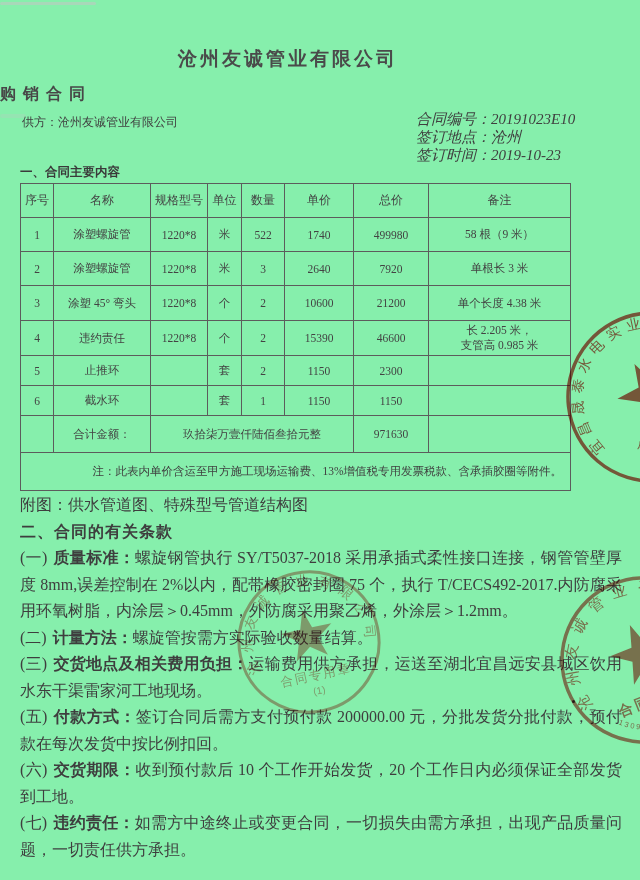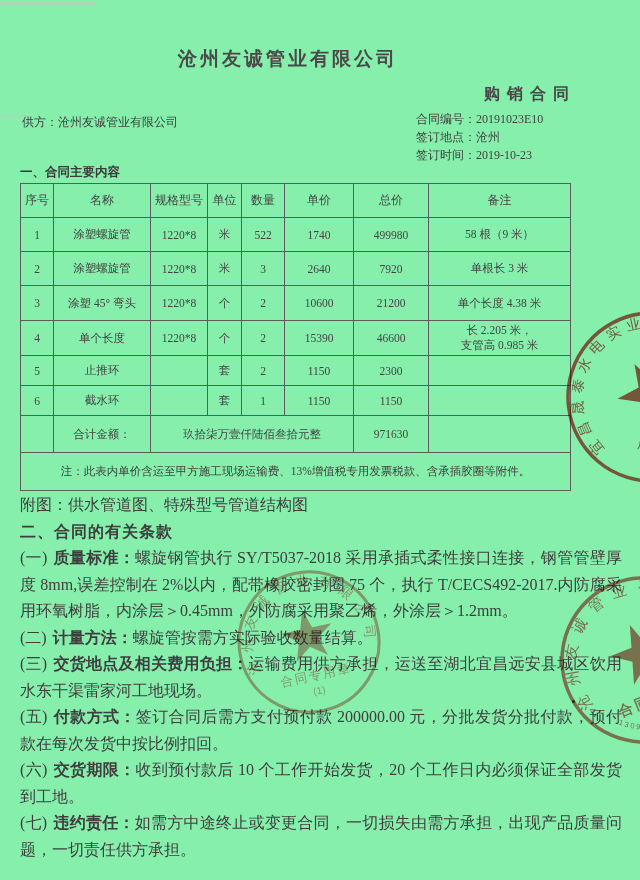--- a/index.html
+++ b/index.html
@@ -10,44 +10,44 @@
     color:#3d3d3d;
   }
   .artifact{position:absolute;background:#c4c4c4;opacity:.55;border-radius:2px;}
   .art-top{left:0;top:2px;width:96px;height:3px;}
   .art-left{left:0;top:114px;width:26px;height:4px;opacity:.25;}
   .doc-title{
     position:absolute;left:0;top:46px;width:576px;text-align:center;
     font-size:19px;font-weight:600;letter-spacing:3px;color:#4a4a4a;margin:0;
   }
   .doc-subtitle{
-    position:absolute;left:0;top:84px;width:576px;text-align:right;
+    position:absolute;left:0;top:84px;width:576px;text-align:left;
     font-size:16px;font-weight:600;letter-spacing:7px;color:#474747;margin:0;
   }
   .party{position:absolute;left:22px;font-size:12px;color:#3f3f3f;}
   .party-supplier{top:114px;}
   .party-buyer{top:147px;}
-  .meta{position:absolute;left:416px;top:110px;font-size:12px;line-height:18px;color:#3f3f3f;}
+  .meta{position:absolute;left:416px;top:110px;font-size:15px;line-height:18px;color:#3f3f3f;font-style:italic;}
   .sec-heading{position:absolute;left:20px;font-size:12.5px;font-weight:700;color:#3a3a3a;}
   .sec1{top:164px;}
   .contract-table{
     position:absolute;left:20px;top:183px;width:550px;
     border-collapse:collapse;table-layout:fixed;
     font-size:11.5px;color:#434343;border-radius:23px;
   }
   .contract-table th,.contract-table td{
     border:1px solid #5c5c5c;text-align:center;vertical-align:middle;
     font-weight:normal;padding:0 2px;overflow:hidden;
   }
   .contract-table th{font-size:12px;}
   tr.rh{height:34px;} tr.r1{height:34px;} tr.r2{height:34px;}
   tr.r3{height:35px;} tr.r4{height:35px;} tr.r5{height:30px;}
   tr.r6{height:30px;} tr.rt{height:37px;}
   tr.rn{height:38px;}
-  td.note-cell{text-align:center;padding:4px 8px;font-size:11.5px;color:#3f3f3f;}
+  td.note-cell{text-align:right;padding:4px 8px;font-size:11.5px;color:#3f3f3f;}
   .remark2{line-height:15px;}
   .lower{
     position:absolute;left:20px;top:492px;width:602px;
     font-size:16px;line-height:26.5px;color:#3e3e3e;
     text-align:justify;
   }
   .lower p{margin:0;}
   .attach-line{font-weight:normal;}
   .sec2{font-weight:700;letter-spacing:1px;}
   .clause .cid{margin-right:6px;}
@@ -145,21 +145,21 @@
       <td>涂塑 45° 弯头</td>
       <td>1220*8</td>
       <td>个</td>
       <td>2</td>
       <td>10600</td>
       <td>21200</td>
       <td>单个长度 4.38 米</td>
     </tr>
     <tr class="r4">
       <td>4</td>
-      <td>单个长度</td>
+      <td>违约责任</td>
       <td>1220*8</td>
       <td>个</td>
       <td>2</td>
       <td>15390</td>
       <td>46600</td>
       <td>
         <div class="remark2">长 2.205 米，</div>
         <div class="remark2">支管高 0.985 米</div>
       </td>
     </tr>

